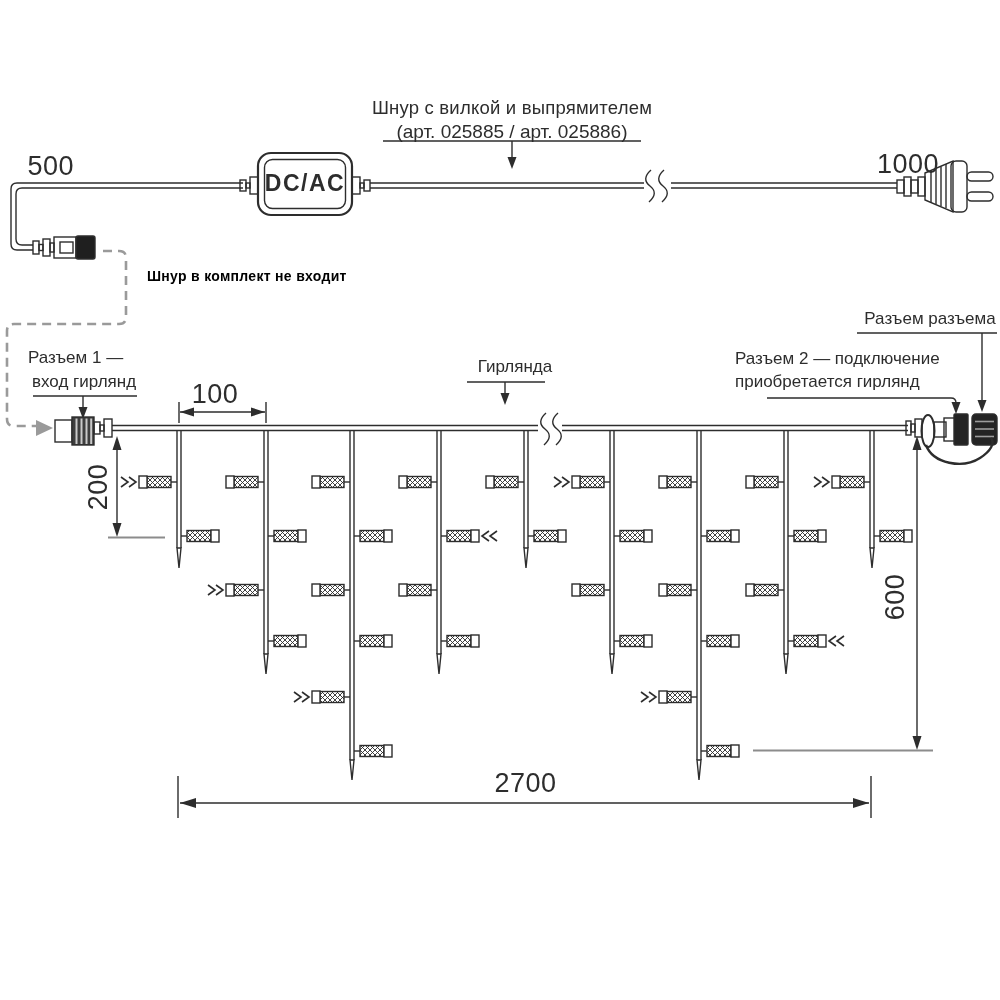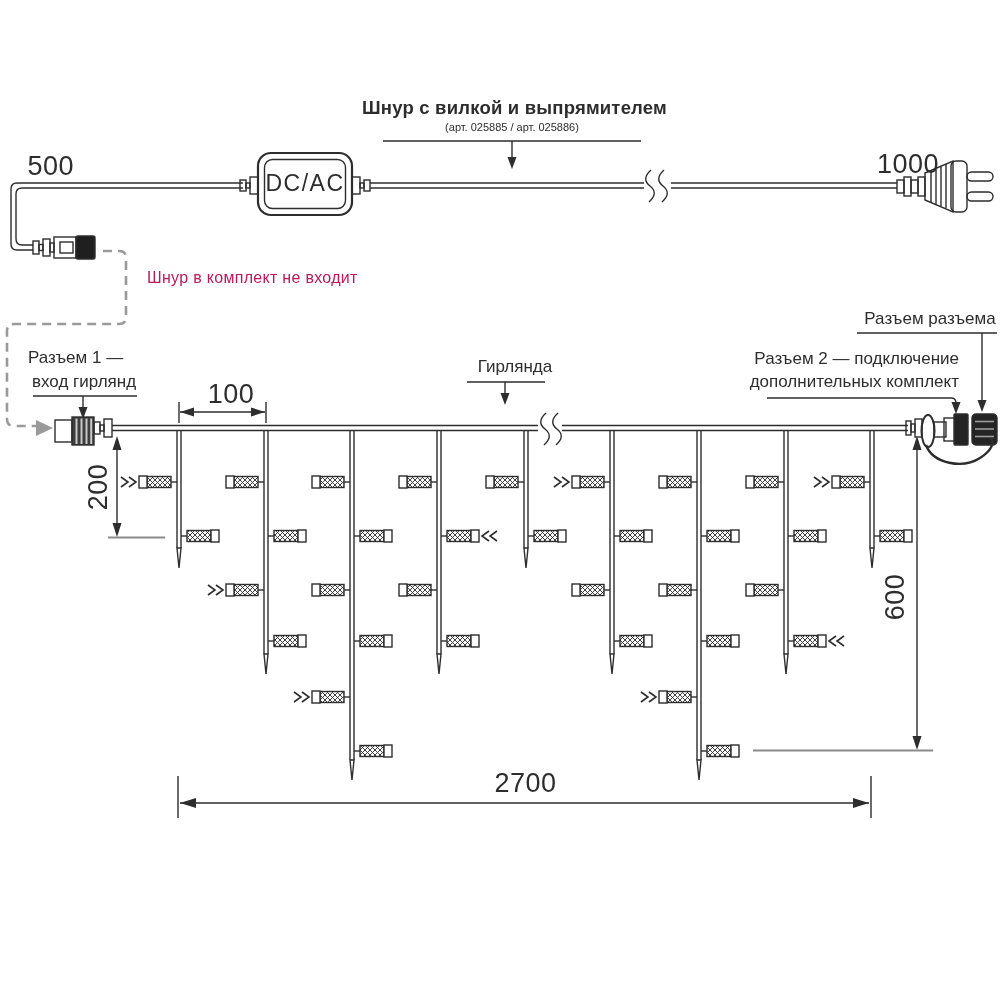--- a/index.html
+++ b/index.html
@@ -1,28 +1,28 @@
 <!DOCTYPE html>
 <html><head>
 <meta charset="utf-8">
 <style>
   html,body{margin:0;padding:0;background:#ffffff}
   body{width:1000px;height:1000px;position:relative;font-family:"Liberation Sans",sans-serif;color:#2d2d2d;overflow:hidden}
   .stage{position:absolute;left:0;top:0;width:1000px;height:1000px}
   svg{position:absolute;left:0;top:0}
   .lbl{position:absolute;line-height:1.28;white-space:pre}
   .c{text-align:center}
-  .r{text-align:right}
+  .r{text-align:left}
   .dim{font-size:27px;letter-spacing:.5px}
   .rot{transform:rotate(-90deg)}
-  .title{font-size:18.5px;font-weight:700;letter-spacing:.2px}
-  .sub{font-size:11px;font-weight:400}
+  .title{font-size:18.5px;font-weight:400;letter-spacing:.2px}
+  .sub{font-size:19px;font-weight:400}
   .callout{font-size:17px}
-  .note{font-size:16px;font-weight:400;color:#be185d;letter-spacing:.3px}
-  .dcac{display:flex;align-items:center;justify-content:center;font-size:23px;letter-spacing:1.5px;font-weight:400}
+  .note{font-size:14px;font-weight:700;color:#000000;letter-spacing:.3px}
+  .dcac{display:flex;align-items:center;justify-content:center;font-size:23px;letter-spacing:1.5px;font-weight:700}
 </style>
 </head>
 <body>
 
 <div class="stage">
 
 <svg width="1000" height="1000" viewBox="0 0 1000 1000">
   <defs>
     <pattern id="hatch" width="5" height="5" patternUnits="userSpaceOnUse">
       <path d="M0,5 L5,0 M0,0 L5,5" stroke="#2d2d2d" stroke-width="0.9"></path>
@@ -351,22 +351,22 @@
 <div class="lbl dcac" style="left:258px;top:153px;width:94px;height:62px">DC/AC</div>
 
 <div class="lbl note" style="left:147px;top:268px">Шнур в комплект не входит</div>
 
 <div class="lbl callout" style="left:28px;top:347px">Разъем 1 —</div>
 <div class="lbl callout" style="left:32px;top:371px">вход гирлянд</div>
 
 <div class="lbl callout c" style="left:455px;top:356px;width:120px">Гирлянда</div>
 
 <div class="lbl callout r" style="left:735px;top:348px;width:224px">Разъем 2 — подключение</div>
-<div class="lbl callout r" style="left:735px;top:371px;width:224px">дополнительных комплект</div>
+<div class="lbl callout r" style="left:735px;top:371px;width:224px">приобретается гирлянд</div>
 
 <div class="lbl callout c" style="left:860px;top:308px;width:140px">Разъем разъема</div>
 
-<div class="lbl dim c" style="left:200px;top:377px;width:62px">100</div>
+<div class="lbl dim c" style="left:184px;top:377px;width:62px">100</div>
 <div class="lbl dim c rot" style="left:65px;top:473px;width:60px;height:28px">200</div>
 <div class="lbl dim c rot" style="left:862px;top:583px;width:60px;height:28px">600</div>
 <div class="lbl dim c" style="left:483px;top:766px;width:85px">2700</div>
 
 </div>
 
 </body></html>

